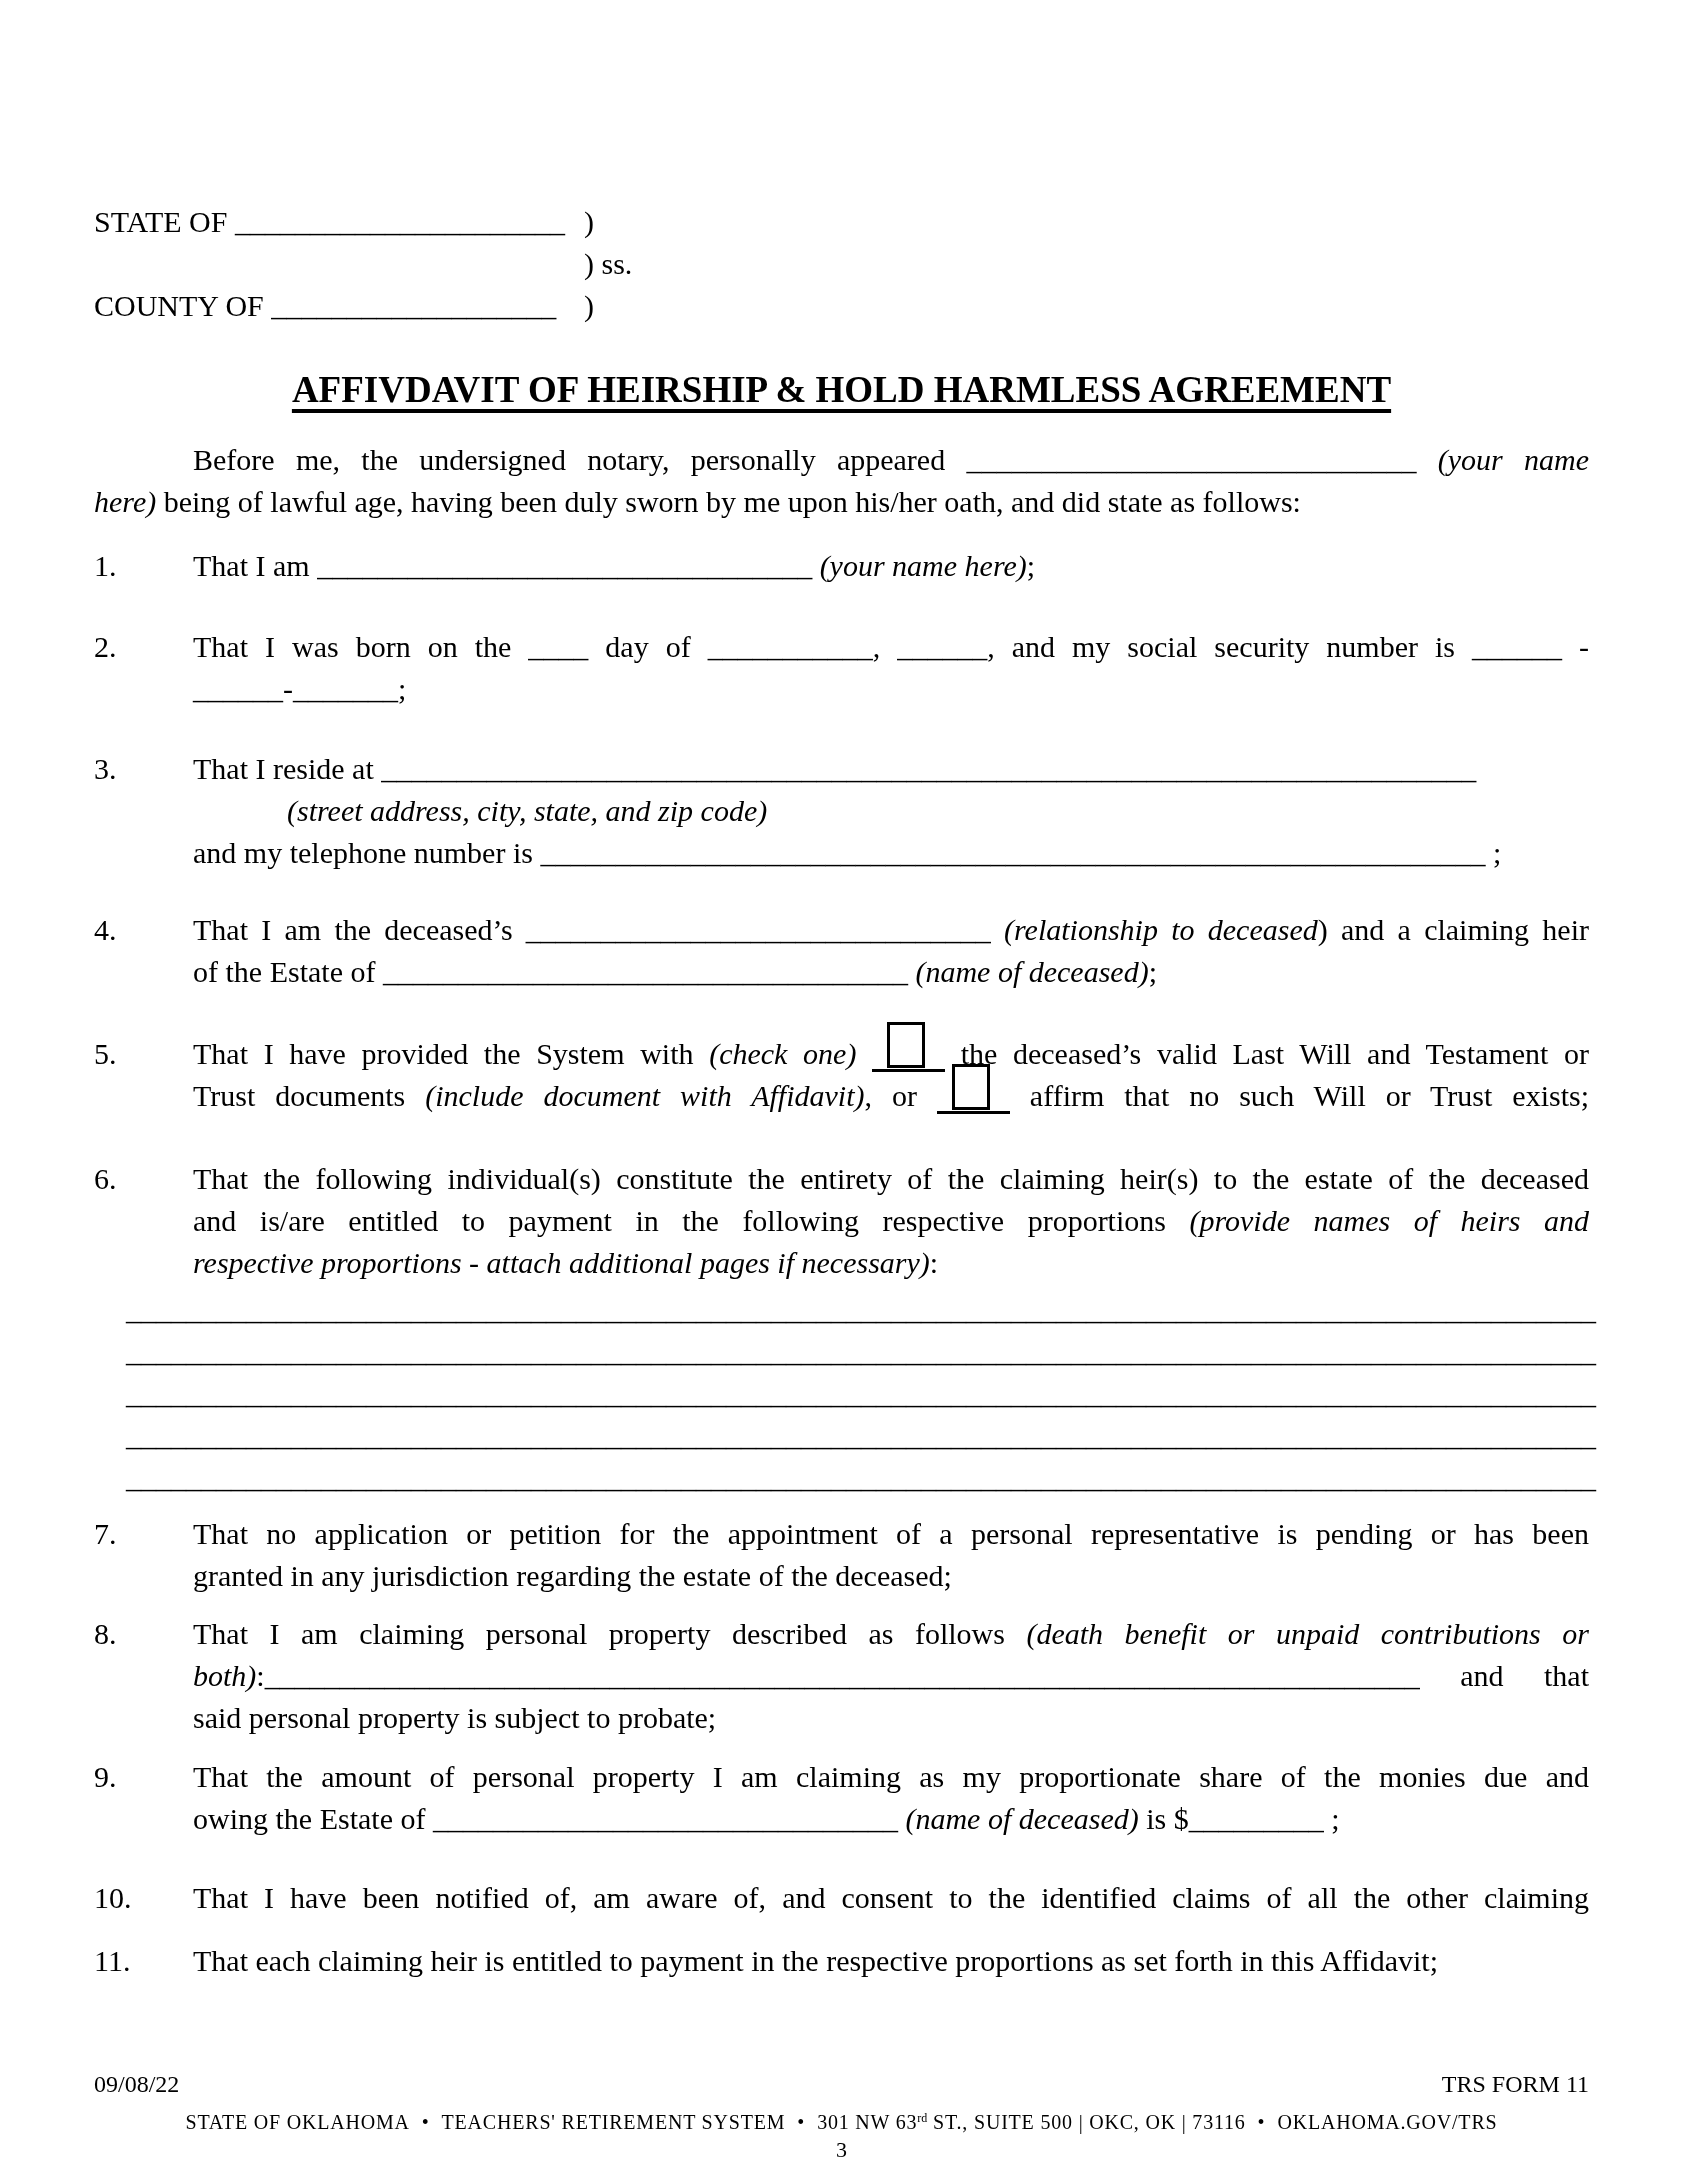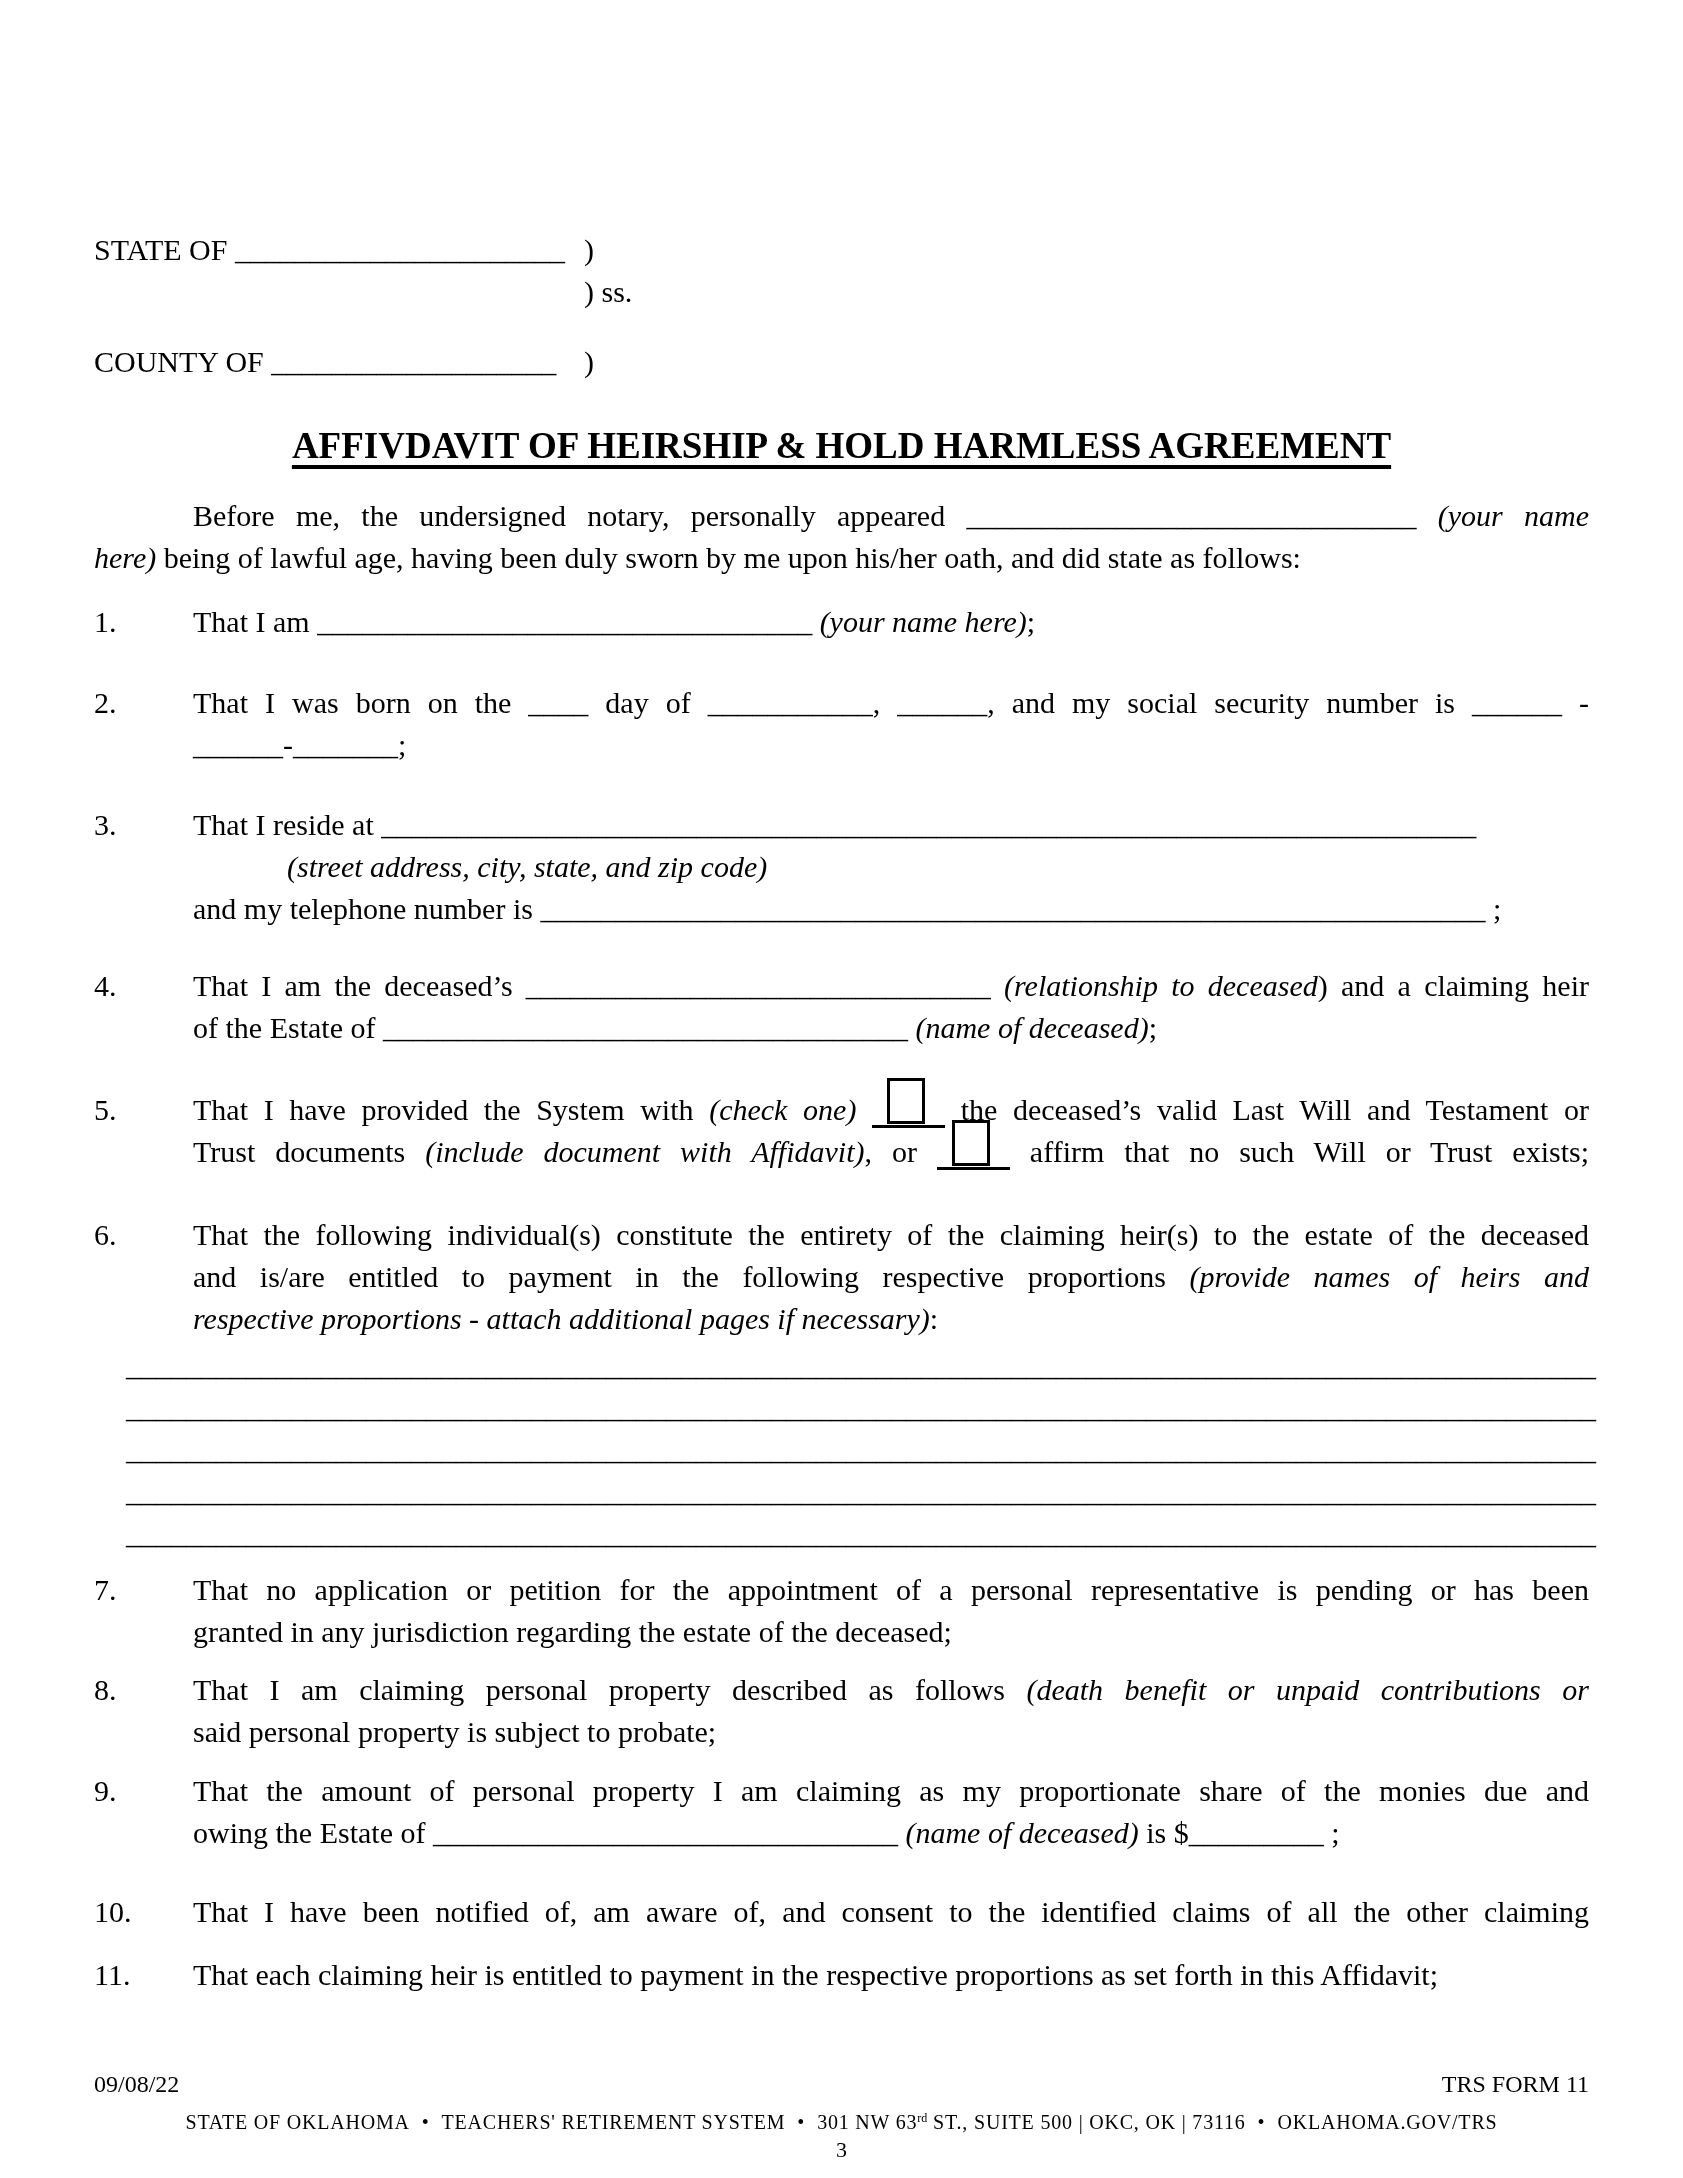--- a/index.html
+++ b/index.html
@@ -16,21 +16,21 @@
     overflow: hidden;
   }
   .content {
     position: absolute;
     left: 94px;
     top: 201px;
     width: 1495px;
   }
   
   .jurat-line { white-space: nowrap; }
-  .jurat-left { display: inline-block; width: 490px; vertical-align: baseline; margin-top: 28px; }
+  .jurat-left { display: inline-block; width: 490px; vertical-align: baseline; }
   
   .doc-title {
     margin-top: 38px;
     text-align: center;
     font-weight: bold;
     font-size: 37px;
     line-height: 50px;
     letter-spacing: 0px;
   }
   .doc-title span {
@@ -174,20 +174,21 @@
       <div class="body">
         <div class="j"><span>That no application or petition for the appointment of a personal representative is pending or has been</span></div>
         <div><span>granted in any jurisdiction regarding the estate of the deceased;</span></div>
       </div>
     </div>
 
     <div class="item" style="margin-top:16px">
       <div class="num">8.</div>
       <div class="body">
         <div class="j"><span>That I am claiming personal property described as follows </span><span class="i">(death benefit or unpaid contributions or</span></div>
+        <div class="j"><span class="i">both)</span><span>:</span><span>_____________________________________________________________________________</span><span> and that</span></div>
         <div><span>said personal property is subject to probate;</span></div>
       </div>
     </div>
 
     <div class="item" style="margin-top:17px">
       <div class="num">9.</div>
       <div class="body">
         <div class="j"><span>That the amount of personal property I am claiming as my proportionate share of the monies due and</span></div>
         <div><span>owing the Estate of </span><span>_______________________________</span><span class="i"> (name of deceased)</span><span> is $</span><span>_________</span><span> ;</span></div>
       </div>

